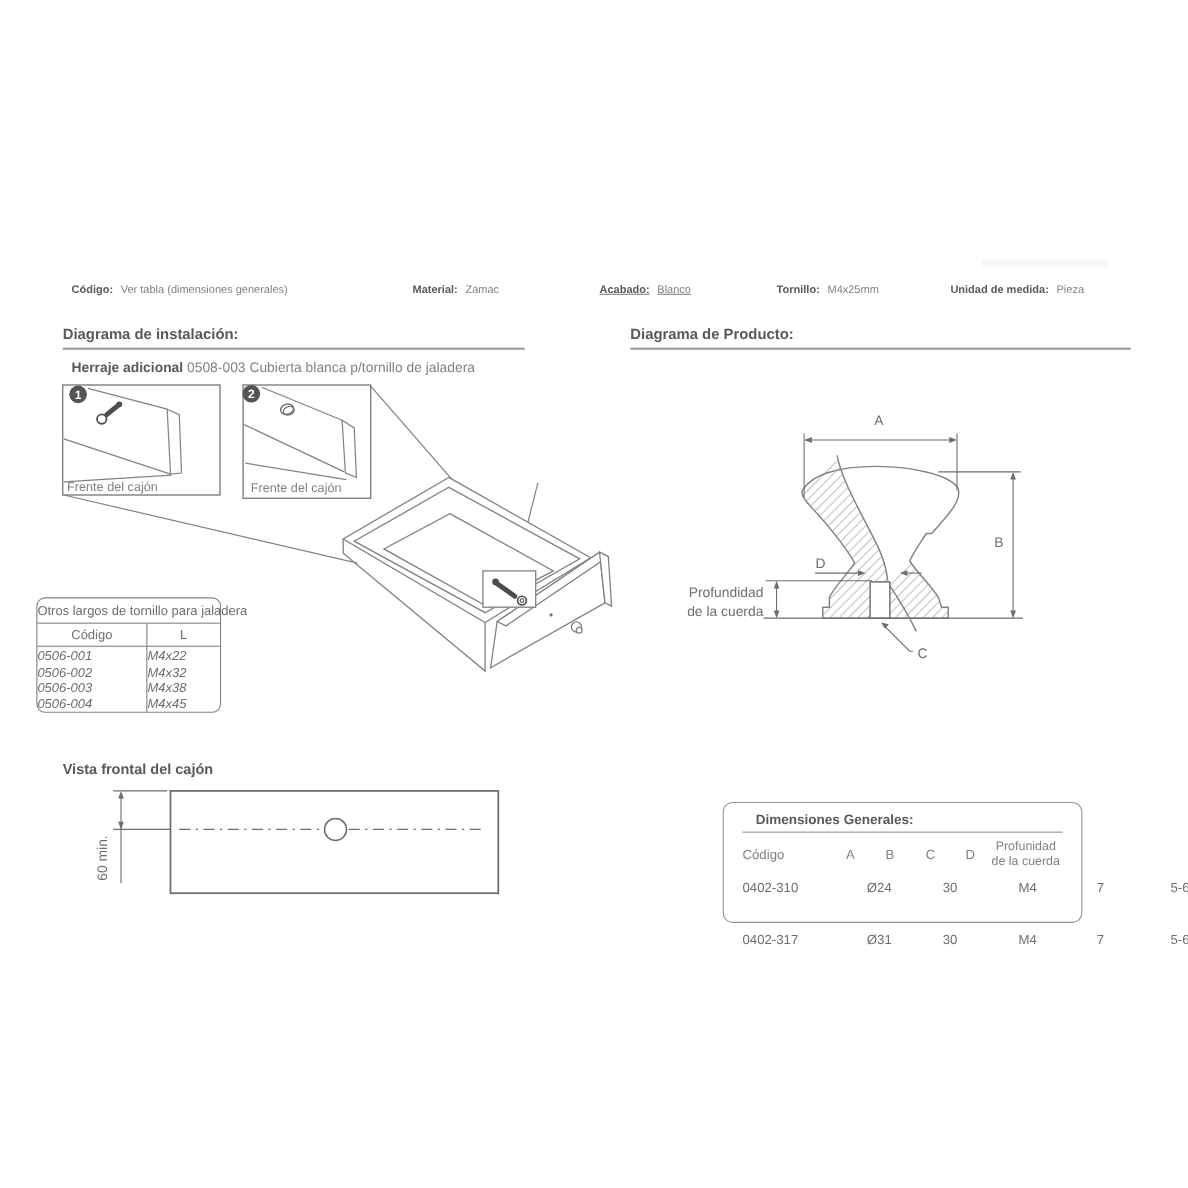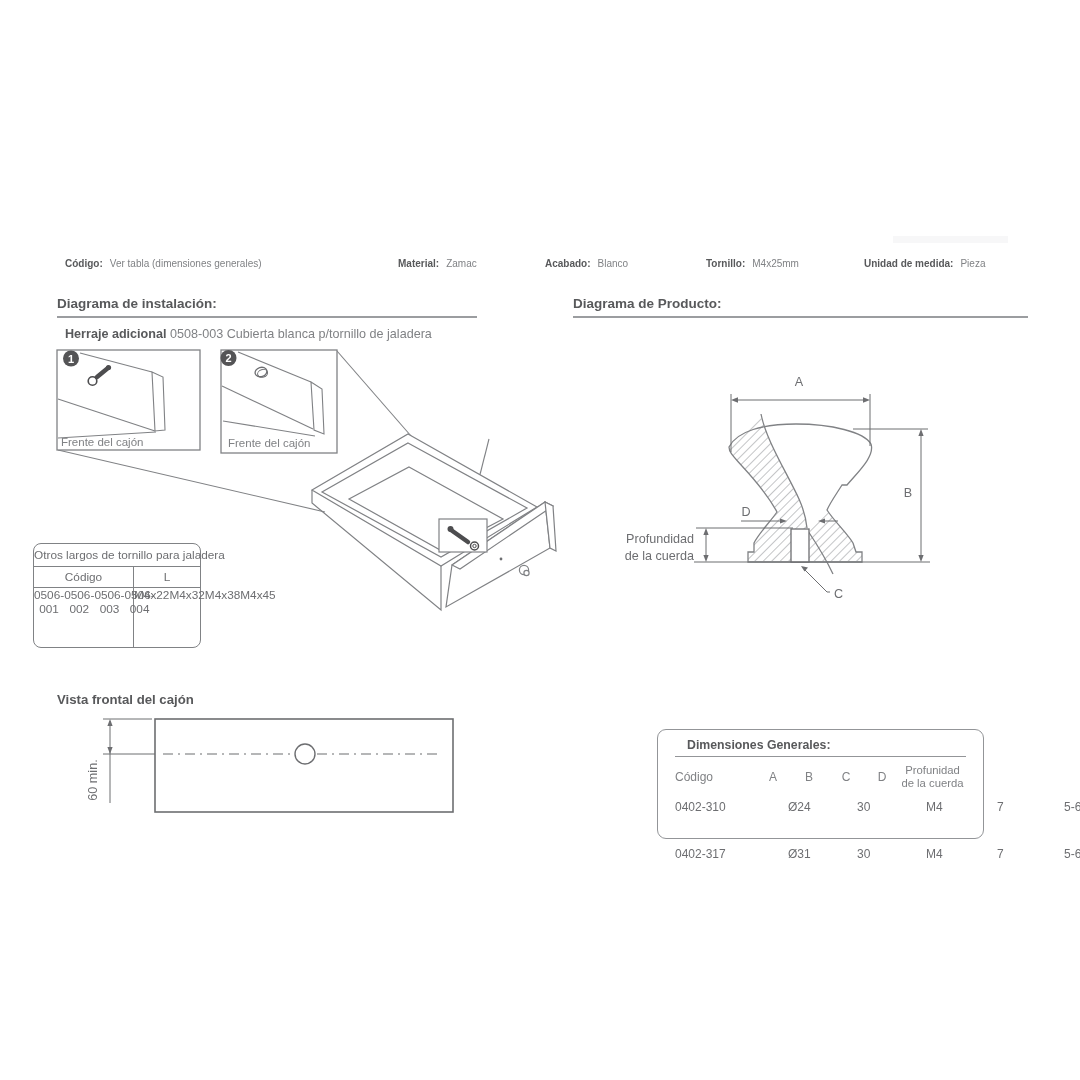--- a/index.html
+++ b/index.html
@@ -17,21 +17,21 @@
   .herraje{position:absolute;left:65px;top:327px;font-size:12.6px;color:#808285;white-space:nowrap;}
   .herraje b{color:#58595b;}
   
   .t1{position:absolute;left:33px;top:543px;width:168px;height:105px;box-sizing:border-box;
       border:1.4px solid #808285;border-radius:8px;font-size:11.8px;color:#6d6e71;background:#fff;}
   .t1-title{height:22px;line-height:22px;text-align:center;border-bottom:1.4px solid #808285;white-space:nowrap;}
   .t1-head{display:flex;height:20px;line-height:20px;border-bottom:1.4px solid #808285;text-align:center;}
   .t1-head .c1,.t1-body-col.c1{width:99px;border-right:1.4px solid #808285;}
   .t1-head .c2,.t1-body-col.c2{flex:1;}
   .t1-body{display:flex;height:60px;}
-  .t1-body-col{display:flex;flex-direction:row;justify-content:space-evenly;text-align:center;}
+  .t1-body-col{display:flex;flex-direction:column;justify-content:space-evenly;font-style:italic;}
   
   .t2{position:absolute;left:657px;top:729px;width:327px;height:110px;box-sizing:border-box;
       border:1.4px solid #939598;border-radius:9px;background:#fff;padding:8px 17px 0 17px;}
   .t2-title{font-size:12.3px;font-weight:bold;color:#58595b;padding-left:12px;}
   .t2-rule{height:0;border-bottom:1.2px solid #939598;margin-top:4px;margin-bottom:7px;}
   .t2-grid{display:grid;grid-template-columns:80px 36px 36px 38px 34px 67px;align-items:center;}
   .t2-head{color:#808285;font-size:12px;}
   .t2-head .two{font-size:11.3px;line-height:1.18;text-align:center;}
   .t2-grid .cc{text-align:center;}
   .t2-rows{display:grid;grid-template-columns:80px 36px 36px 38px 34px 67px;row-gap:1px;
@@ -45,24 +45,24 @@
 </head>
 <body>
 
 <div class="page">
 
   <div class="faintbar"></div>
 
   <div class="spec" style="left:65px;">
     <b>Código:</b><span>Ver tabla (dimensiones generales)</span>
   </div>
-  <div class="spec" style="left:398px;text-align:center;">
+  <div class="spec" style="left:375px;text-align:center;">
     <b>Material:</b><span>Zamac</span>
   </div>
-  <div class="spec" style="left:545px;">
+  <div class="spec" style="left:545px;text-decoration:underline;">
     <b>Acabado:</b><span>Blanco</span>
   </div>
   <div class="spec" style="left:706px;text-align:center;">
     <b>Tornillo:</b><span>M4x25mm</span>
   </div>
   <div class="spec" style="left:864px;text-align:right;">
     <b>Unidad de medida:</b><span>Pieza</span>
   </div>
 
   <div class="section-h" style="left:57px;top:296px;width:420px;">Diagrama de instalación:</div>

